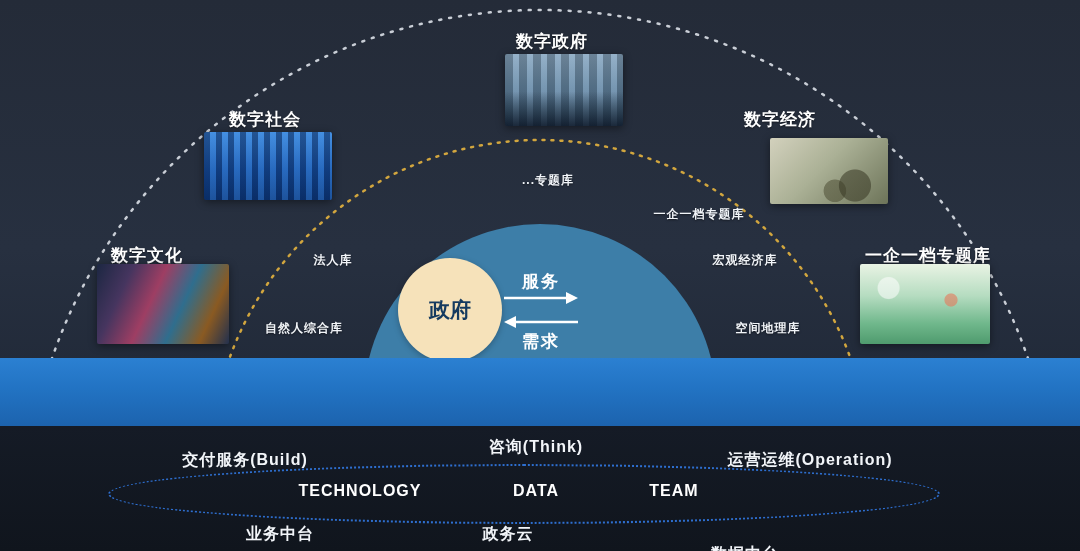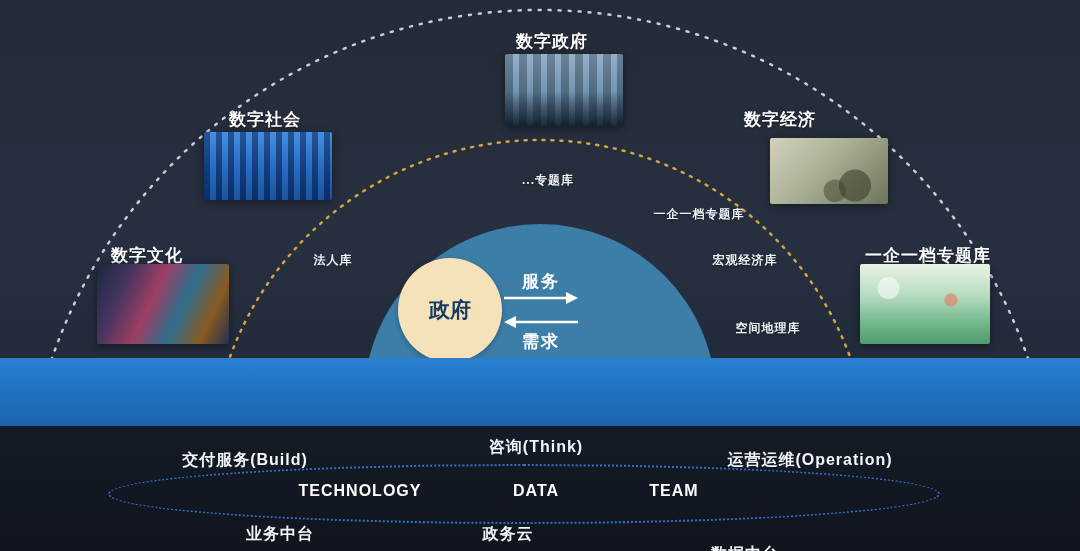--- a/index.html
+++ b/index.html
@@ -109,20 +109,21 @@
   <div class="abs sector-label" style="left:67px;top:244px;width:160px;">数字文化</div>
   <div class="abs thumb thumb-culture" style="left:97px;top:264px;width:132px;height:80px;"></div>
 
   <div class="abs sector-label" style="left:848px;top:244px;width:160px;">一企一档专题库</div>
   <div class="abs thumb thumb-eco" style="left:860px;top:264px;width:130px;height:80px;"></div>
 
   <div class="abs db-label" style="left:468px;top:172px;width:160px;">...专题库</div>
   <div class="abs db-label" style="left:614px;top:206px;width:170px;">一企一档专题库</div>
   <div class="abs db-label" style="left:253px;top:252px;width:160px;">法人库</div>
   <div class="abs db-label" style="left:665px;top:252px;width:160px;">宏观经济库</div>
+  <div class="abs db-label" style="left:224px;top:320px;width:160px;">自然人综合库</div>
   <div class="abs db-label" style="left:688px;top:320px;width:160px;">空间地理库</div>
 
   <div class="abs core-circle" style="left:398px;top:258px;width:104px;height:104px;">
     <span>政府</span>
   </div>
 
   <div class="abs exchange-label" style="left:491px;top:270px;width:100px;">服务</div>
   <svg class="abs arrow" style="left:504px;top:292px;" width="74" height="12">
     <line x1="0" y1="6" x2="62" y2="6" stroke="#ffffff" stroke-width="2.5"></line>
     <polygon points="62,0 74,6 62,12" fill="#ffffff"></polygon>

